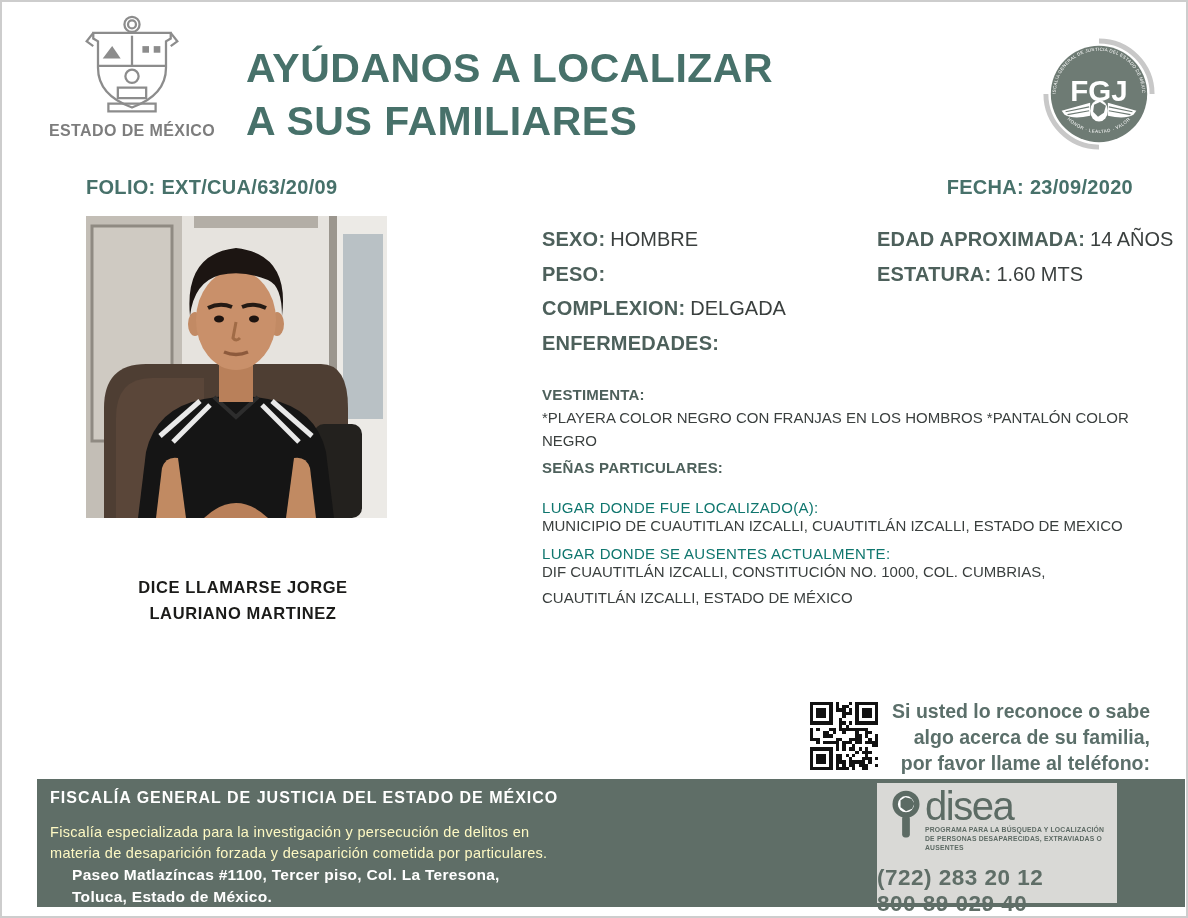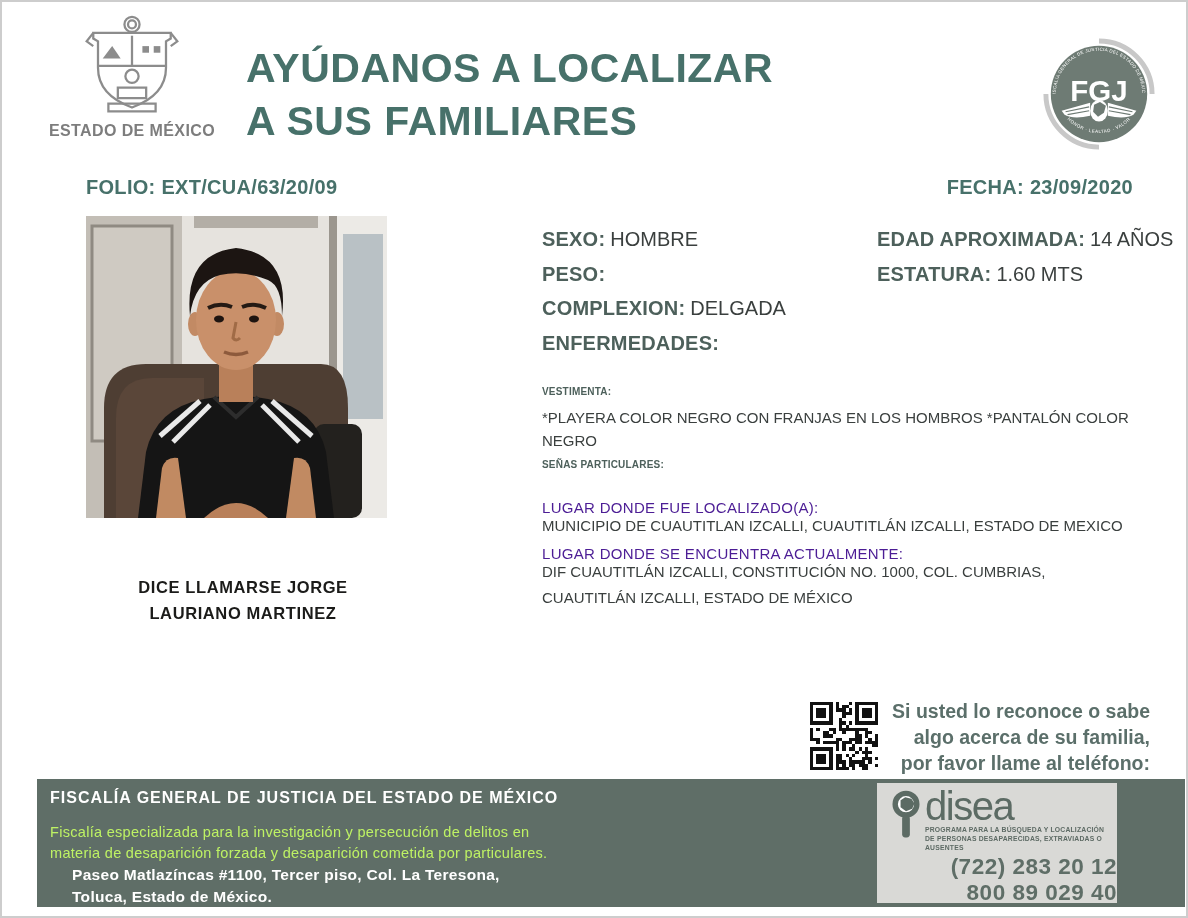--- a/index.html
+++ b/index.html
@@ -20,41 +20,41 @@
   .folio{left:84px;} .fecha{right:53px;}
 
   
   .photo{left:84px;top:214px;} .photo svg{display:block;}
   .caption{left:96px;top:554px;width:290px;text-align:center;font-size:16.5px;font-weight:700;
            color:#1b1b19;letter-spacing:.6px;line-height:1.6;margin-top:18px;}
 
   
   .field{font-size:20px;color:#3a3f3e;white-space:nowrap;}
   .field .lb{color:#4d605b;font-weight:700;margin-right:5px;letter-spacing:.2px;}
-  .lbl-teal{font-size:10px;font-weight:700;color:#4d605b;letter-spacing:.2px;}
-  .lbl-muted{font-size:15px;color:#4c1d95;letter-spacing:.3px;}
+  .lbl-teal{font-size:15px;font-weight:700;color:#4d605b;letter-spacing:.2px;}
+  .lbl-muted{font-size:15px;color:#0f766e;letter-spacing:.3px;}
   .val{font-size:15px;color:#3a3f3e;}
   .wrap{width:600px;line-height:1.5;white-space:normal;}
 
   
   .qr{left:808px;top:700px;}
   .qr-msg{left:884px;top:697px;width:264px;text-align:right;font-size:19.5px;font-weight:700;
           color:#5b6f6a;line-height:1.33;}
 
   
   .bar{left:35px;top:777px;width:1148px;height:128px;background:#5f6e67;}
   .bar-title{left:13px;top:10px;font-size:16px;font-weight:700;color:#ffffff;letter-spacing:1px;}
-  .bar-desc{left:13px;top:43px;font-size:14.5px;color:#bef264;line-height:1.45;letter-spacing:.3px;}
+  .bar-desc{left:13px;top:43px;font-size:14.5px;color:#fef9c3;line-height:1.45;letter-spacing:.3px;}
   .bar-addr{left:13px;top:85px;font-size:15.5px;font-weight:700;color:#ffffff;line-height:1.4;letter-spacing:.3px;margin-left:22px;}
   .odisea{left:840px;top:4px;width:240px;height:120px;background:#d9d9d6;}
   .od-row{display:flex;align-items:flex-start;margin:5px 0 0 12px;}
   .od-brand{font-size:40px;font-weight:400;color:#5c6b64;letter-spacing:-1.5px;line-height:.9;}
   .od-sub{font-size:6.8px;font-weight:700;color:#5d6a64;line-height:1.35;letter-spacing:.2px;margin-top:1px;}
-  .od-phones{text-align:right;font-size:22.5px;font-weight:700;color:#5f6e67;line-height:1.18;
-             letter-spacing:.5px;margin-top:1px;}
+  .od-phones{text-align:left;font-size:22.5px;font-weight:700;color:#5f6e67;line-height:1.18;
+             letter-spacing:.5px;margin-top:12px;}
 </style>
 </head>
 <body>
 
 <div class="page">
 
   <div class="abs edomex">
     <svg width="124" height="102" viewBox="0 0 130 108">
       <g stroke="#8c8c8c" fill="none" stroke-width="2.4">
         <circle cx="65" cy="11" r="8"></circle>
@@ -172,21 +172,21 @@
   </div>
 
   <div class="abs lbl-teal" style="left:540px;top:384px;">VESTIMENTA:</div>
   <div class="abs val wrap" style="left:540px;top:405px;">*PLAYERA COLOR NEGRO CON FRANJAS EN LOS HOMBROS *PANTALÓN COLOR NEGRO</div>
 
   <div class="abs lbl-teal" style="left:540px;top:457px;">SEÑAS PARTICULARES:</div>
 
   <div class="abs lbl-muted" style="left:540px;top:497px;">LUGAR DONDE FUE LOCALIZADO(A):</div>
   <div class="abs val" style="left:540px;top:515px;width:620px;">MUNICIPIO DE CUAUTITLAN IZCALLI, CUAUTITLÁN IZCALLI, ESTADO DE MEXICO</div>
 
-  <div class="abs lbl-muted" style="left:540px;top:543px;">LUGAR DONDE SE ENCUENTRA ACTUALMENTE:</div>
+  <div class="abs lbl-muted" style="left:540px;top:543px;">LUGAR DONDE SE AUSENTES ACTUALMENTE:</div>
   <div class="abs val" style="left:540px;top:561px;width:620px;">DIF CUAUTITLÁN IZCALLI, CONSTITUCIÓN NO. 1000, COL. CUMBRIAS,</div>
   <div class="abs val" style="left:540px;top:587px;width:620px;">CUAUTITLÁN IZCALLI, ESTADO DE MÉXICO</div>
 
   <div class="abs qr">
     <svg id="qr-svg" width="68" height="68" viewBox="0 0 21 21" shape-rendering="crispEdges" style="background:#fff">
         <rect width="21" height="21" fill="#fff"></rect>
         <rect x="8" y="0" width="1" height="1" fill="#111"></rect>
         <rect x="12" y="0" width="1" height="1" fill="#111"></rect>
         <rect x="8" y="1" width="1" height="1" fill="#111"></rect>
         <rect x="10" y="1" width="1" height="1" fill="#111"></rect>

